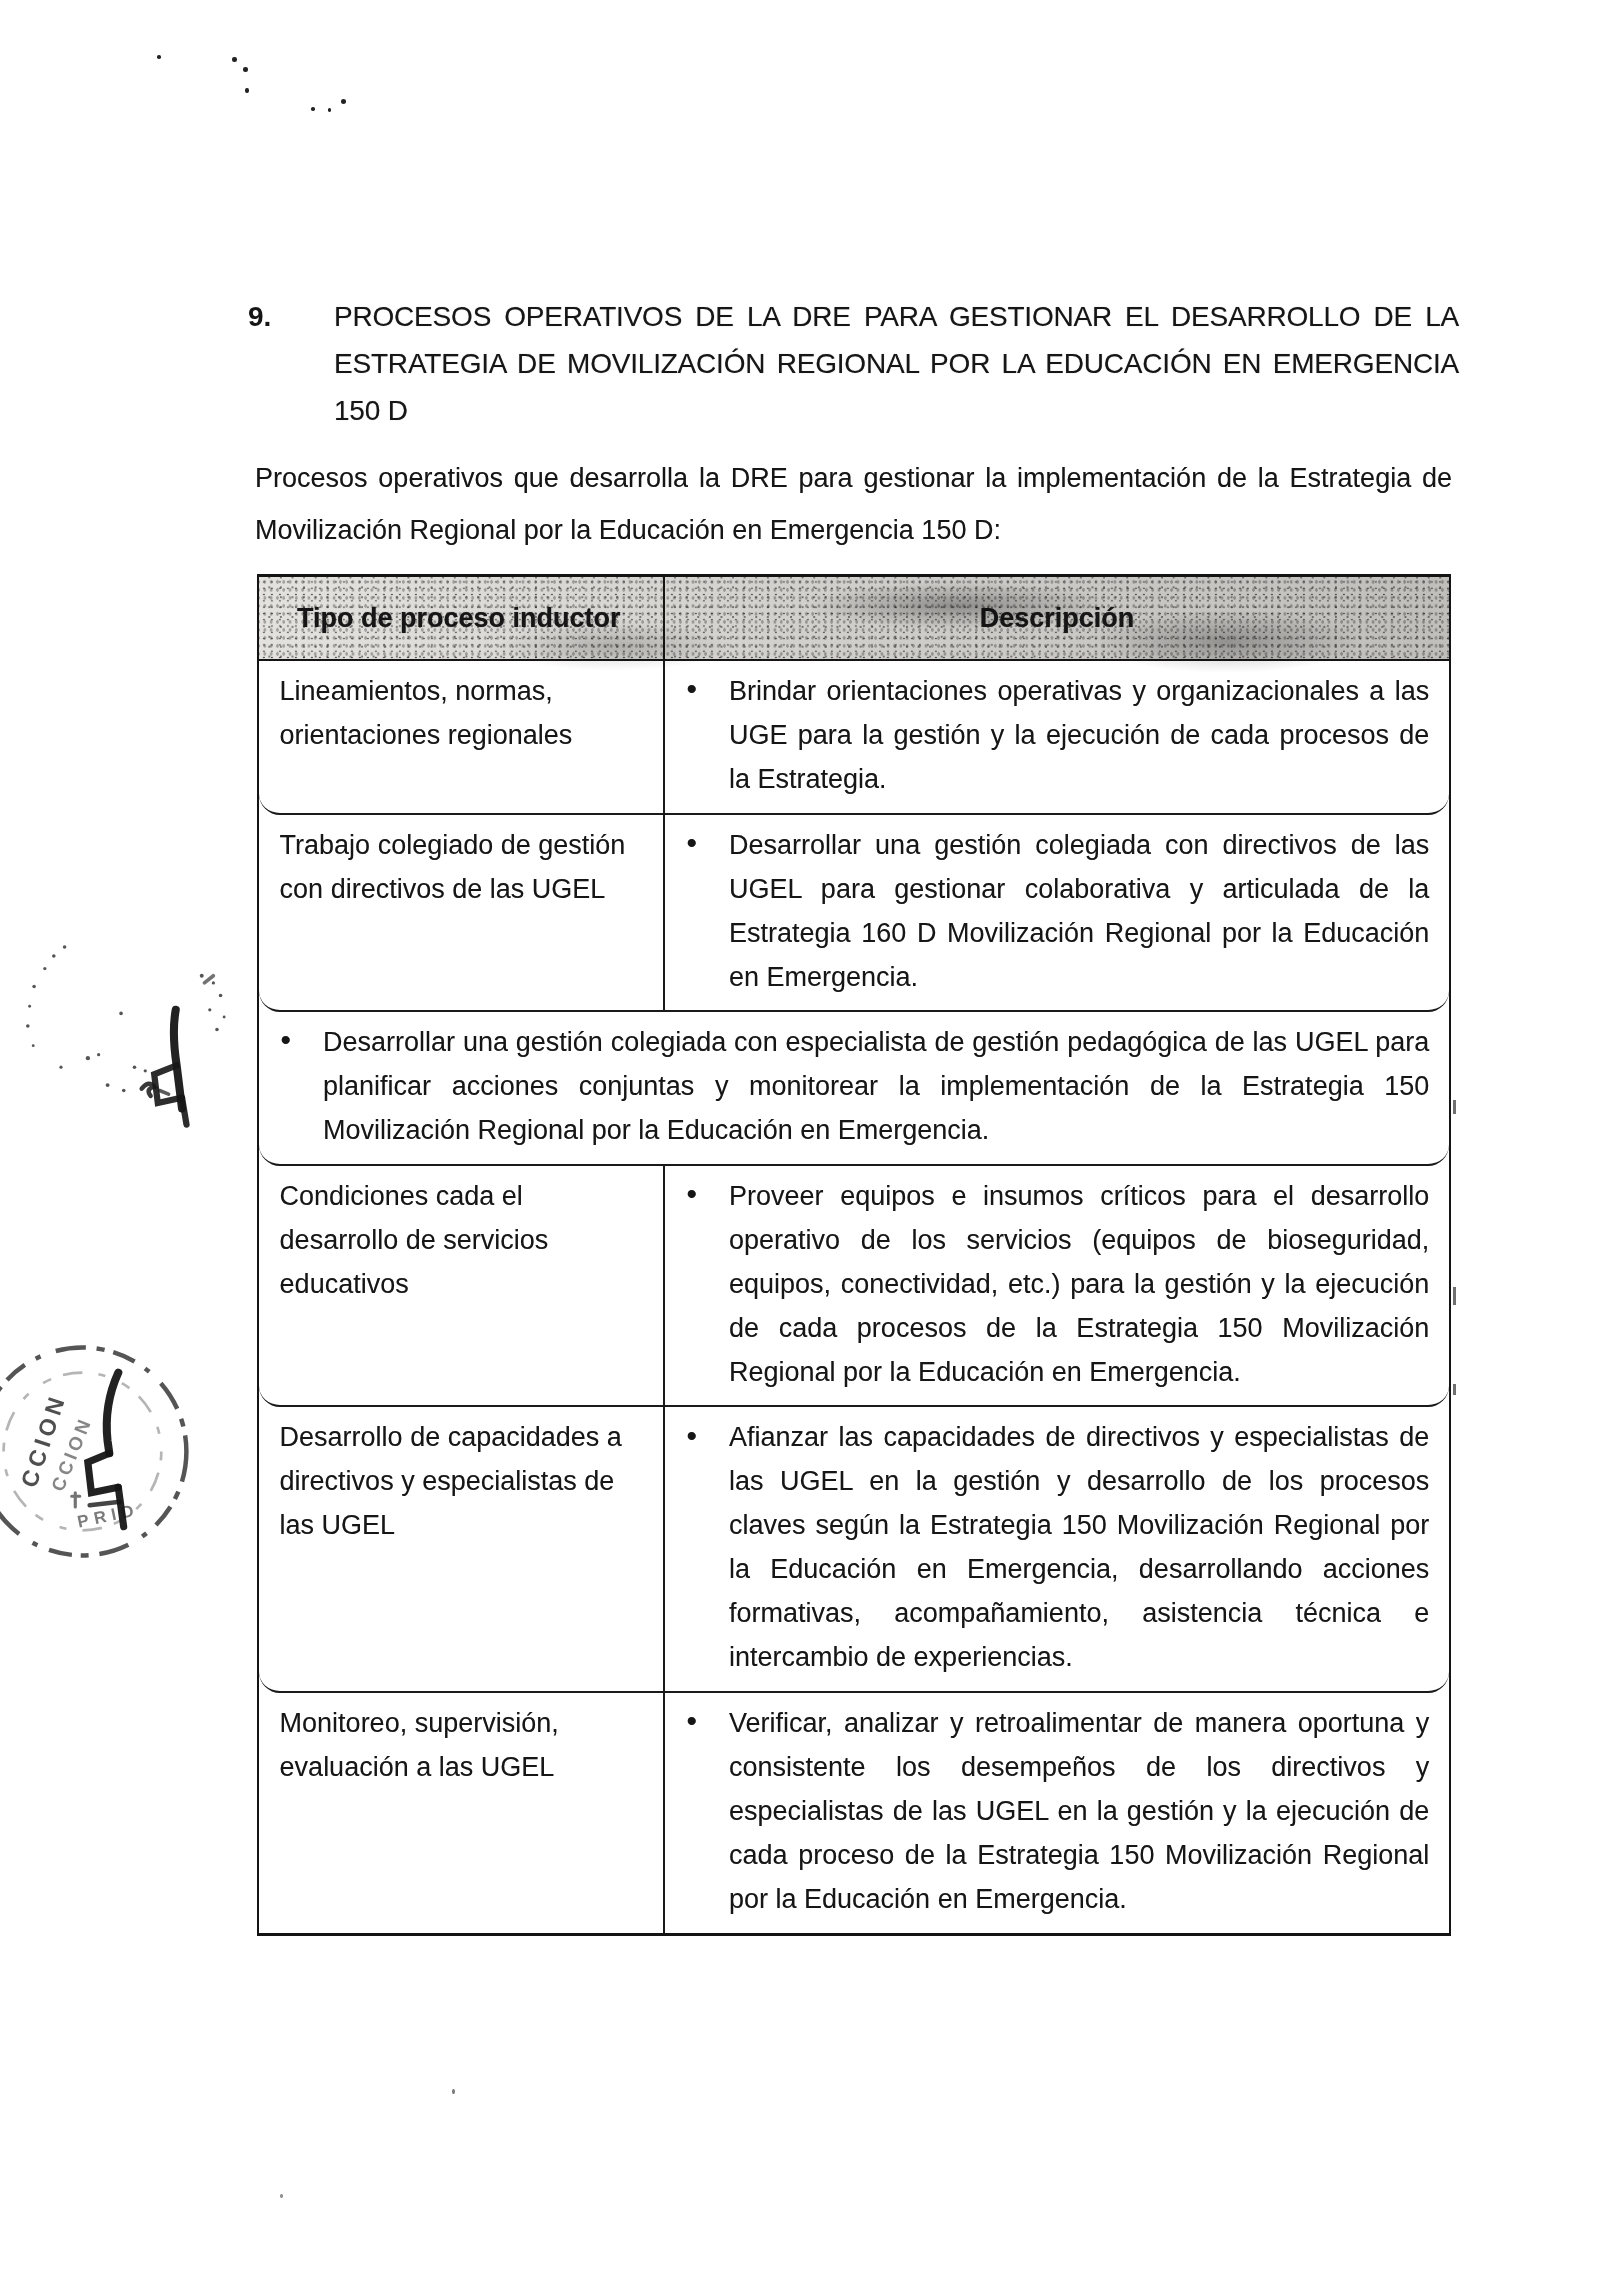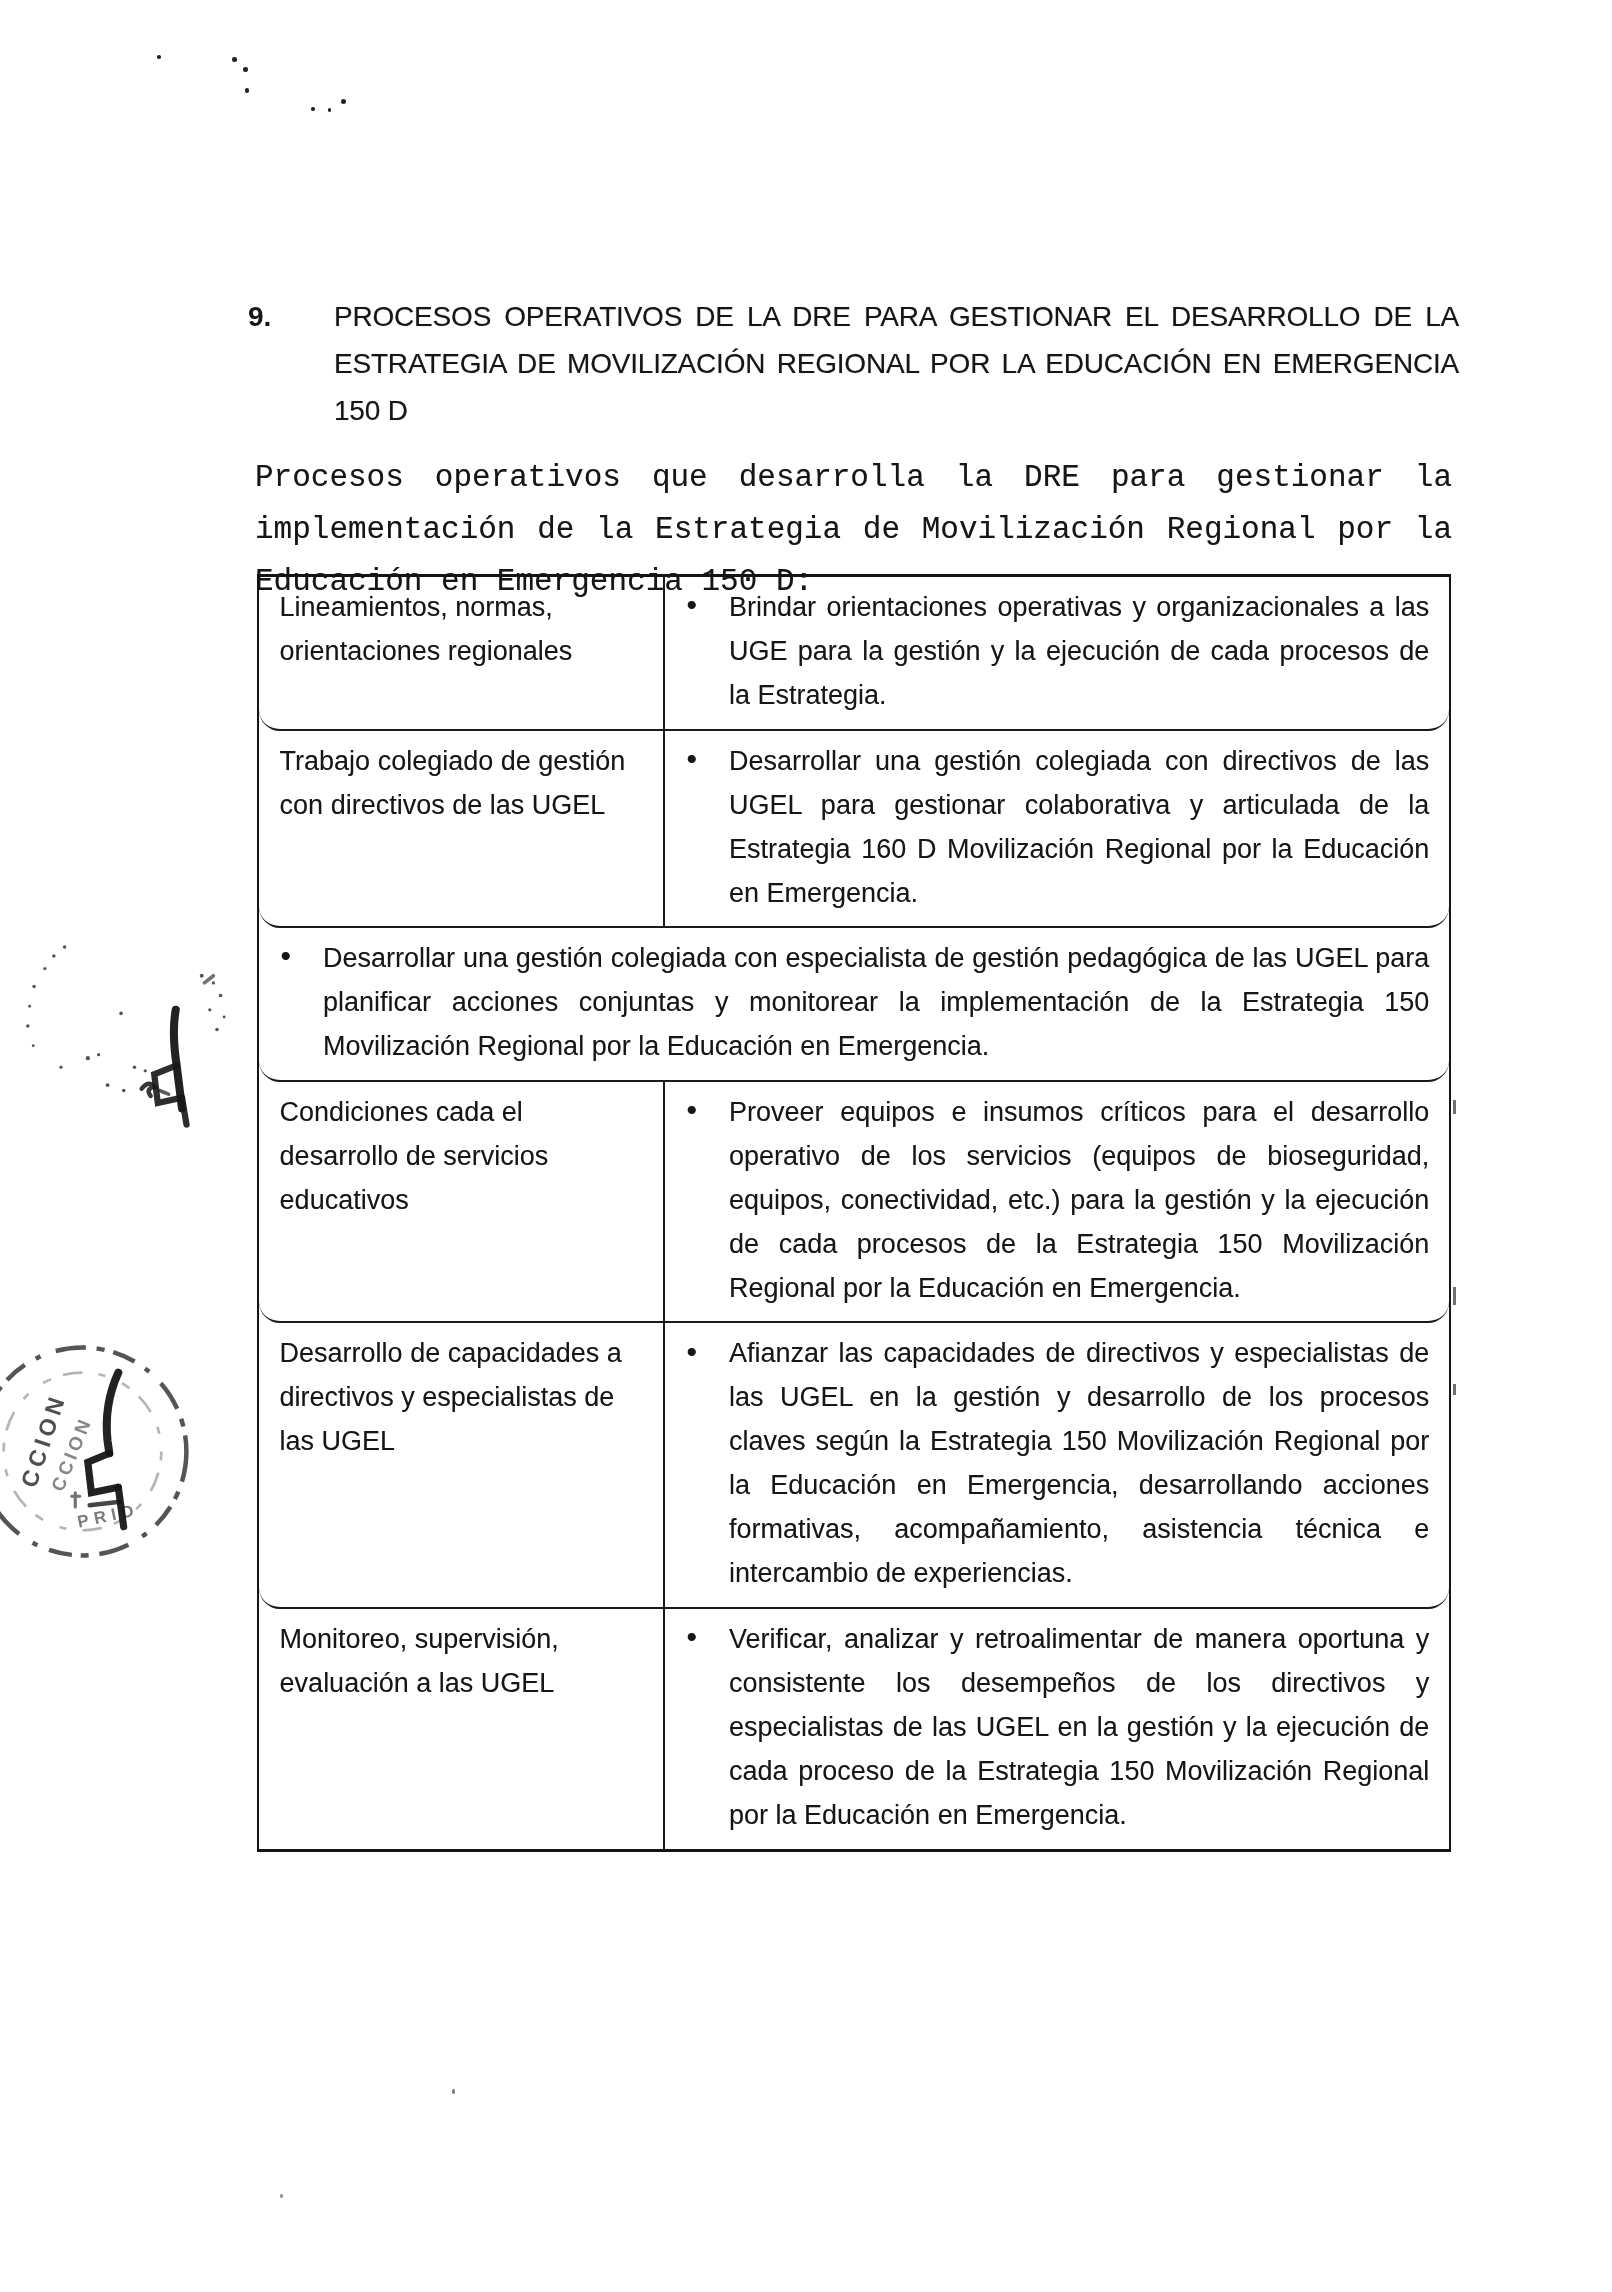--- a/index.html
+++ b/index.html
@@ -23,25 +23,24 @@
   }
   .h-text{
     flex:1;
     font-size:28px;font-weight:normal;line-height:47px;
     text-align:justify;letter-spacing:-0.2px;
     text-shadow:0 0 0.9px rgba(0,0,0,.4);
   }
   
   .intro{
     position:absolute;left:255px;top:452px;width:1197px;
-    font-size:31px;line-height:52px;
+    font-size:27px;line-height:52px;
     text-align:justify;
     margin:0;
     text-shadow:0 0 0.4px rgba(0,0,0,.35);
-    font-family:Liberation Mono, monospace;
   }
   
   .ptable{
     position:absolute;left:257px;top:574px;width:1194px;
     box-sizing:border-box;
     border:2.7px solid #141414;
     border-top-width:3.6px;
     border-bottom-width:3.6px;
     font-size:27px;line-height:44px;
   }
@@ -129,20 +128,27 @@
   <div class="edge-tick" style="left:1453px;top:1384px;height:10.7px;"></div>
 
   <div class="heading">
     <div class="h-num">9.</div>
     <div class="h-text">PROCESOS OPERATIVOS DE LA DRE PARA GESTIONAR EL DESARROLLO DE LA ESTRATEGIA DE MOVILIZACIÓN REGIONAL POR LA EDUCACIÓN EN EMERGENCIA 150 D</div>
   </div>
 
   <p class="intro">Procesos operativos que desarrolla la DRE para gestionar la implementación de la Estrategia de Movilización Regional por la Educación en Emergencia 150 D:</p>
 
   <div class="ptable">
+    <div class="thead">
+      <div class="blotch b1"></div>
+      <div class="blotch b2"></div>
+      <div class="blotch b3"></div>
+      <div class="th-left">Tipo de proceso inductor</div>
+      <div class="th-right">Descripción</div>
+    </div>
 
     <div class="trow">
       <div class="td-left">Lineamientos, normas, orientaciones regionales</div>
       <div class="td-right">
         <div class="desc">
           <span class="bullet">•</span>
           <span>Brindar orientaciones operativas y organizacionales a las UGE para la gestión y la ejecución de cada procesos de la Estrategia.</span>
         </div>
       </div>
     </div>

